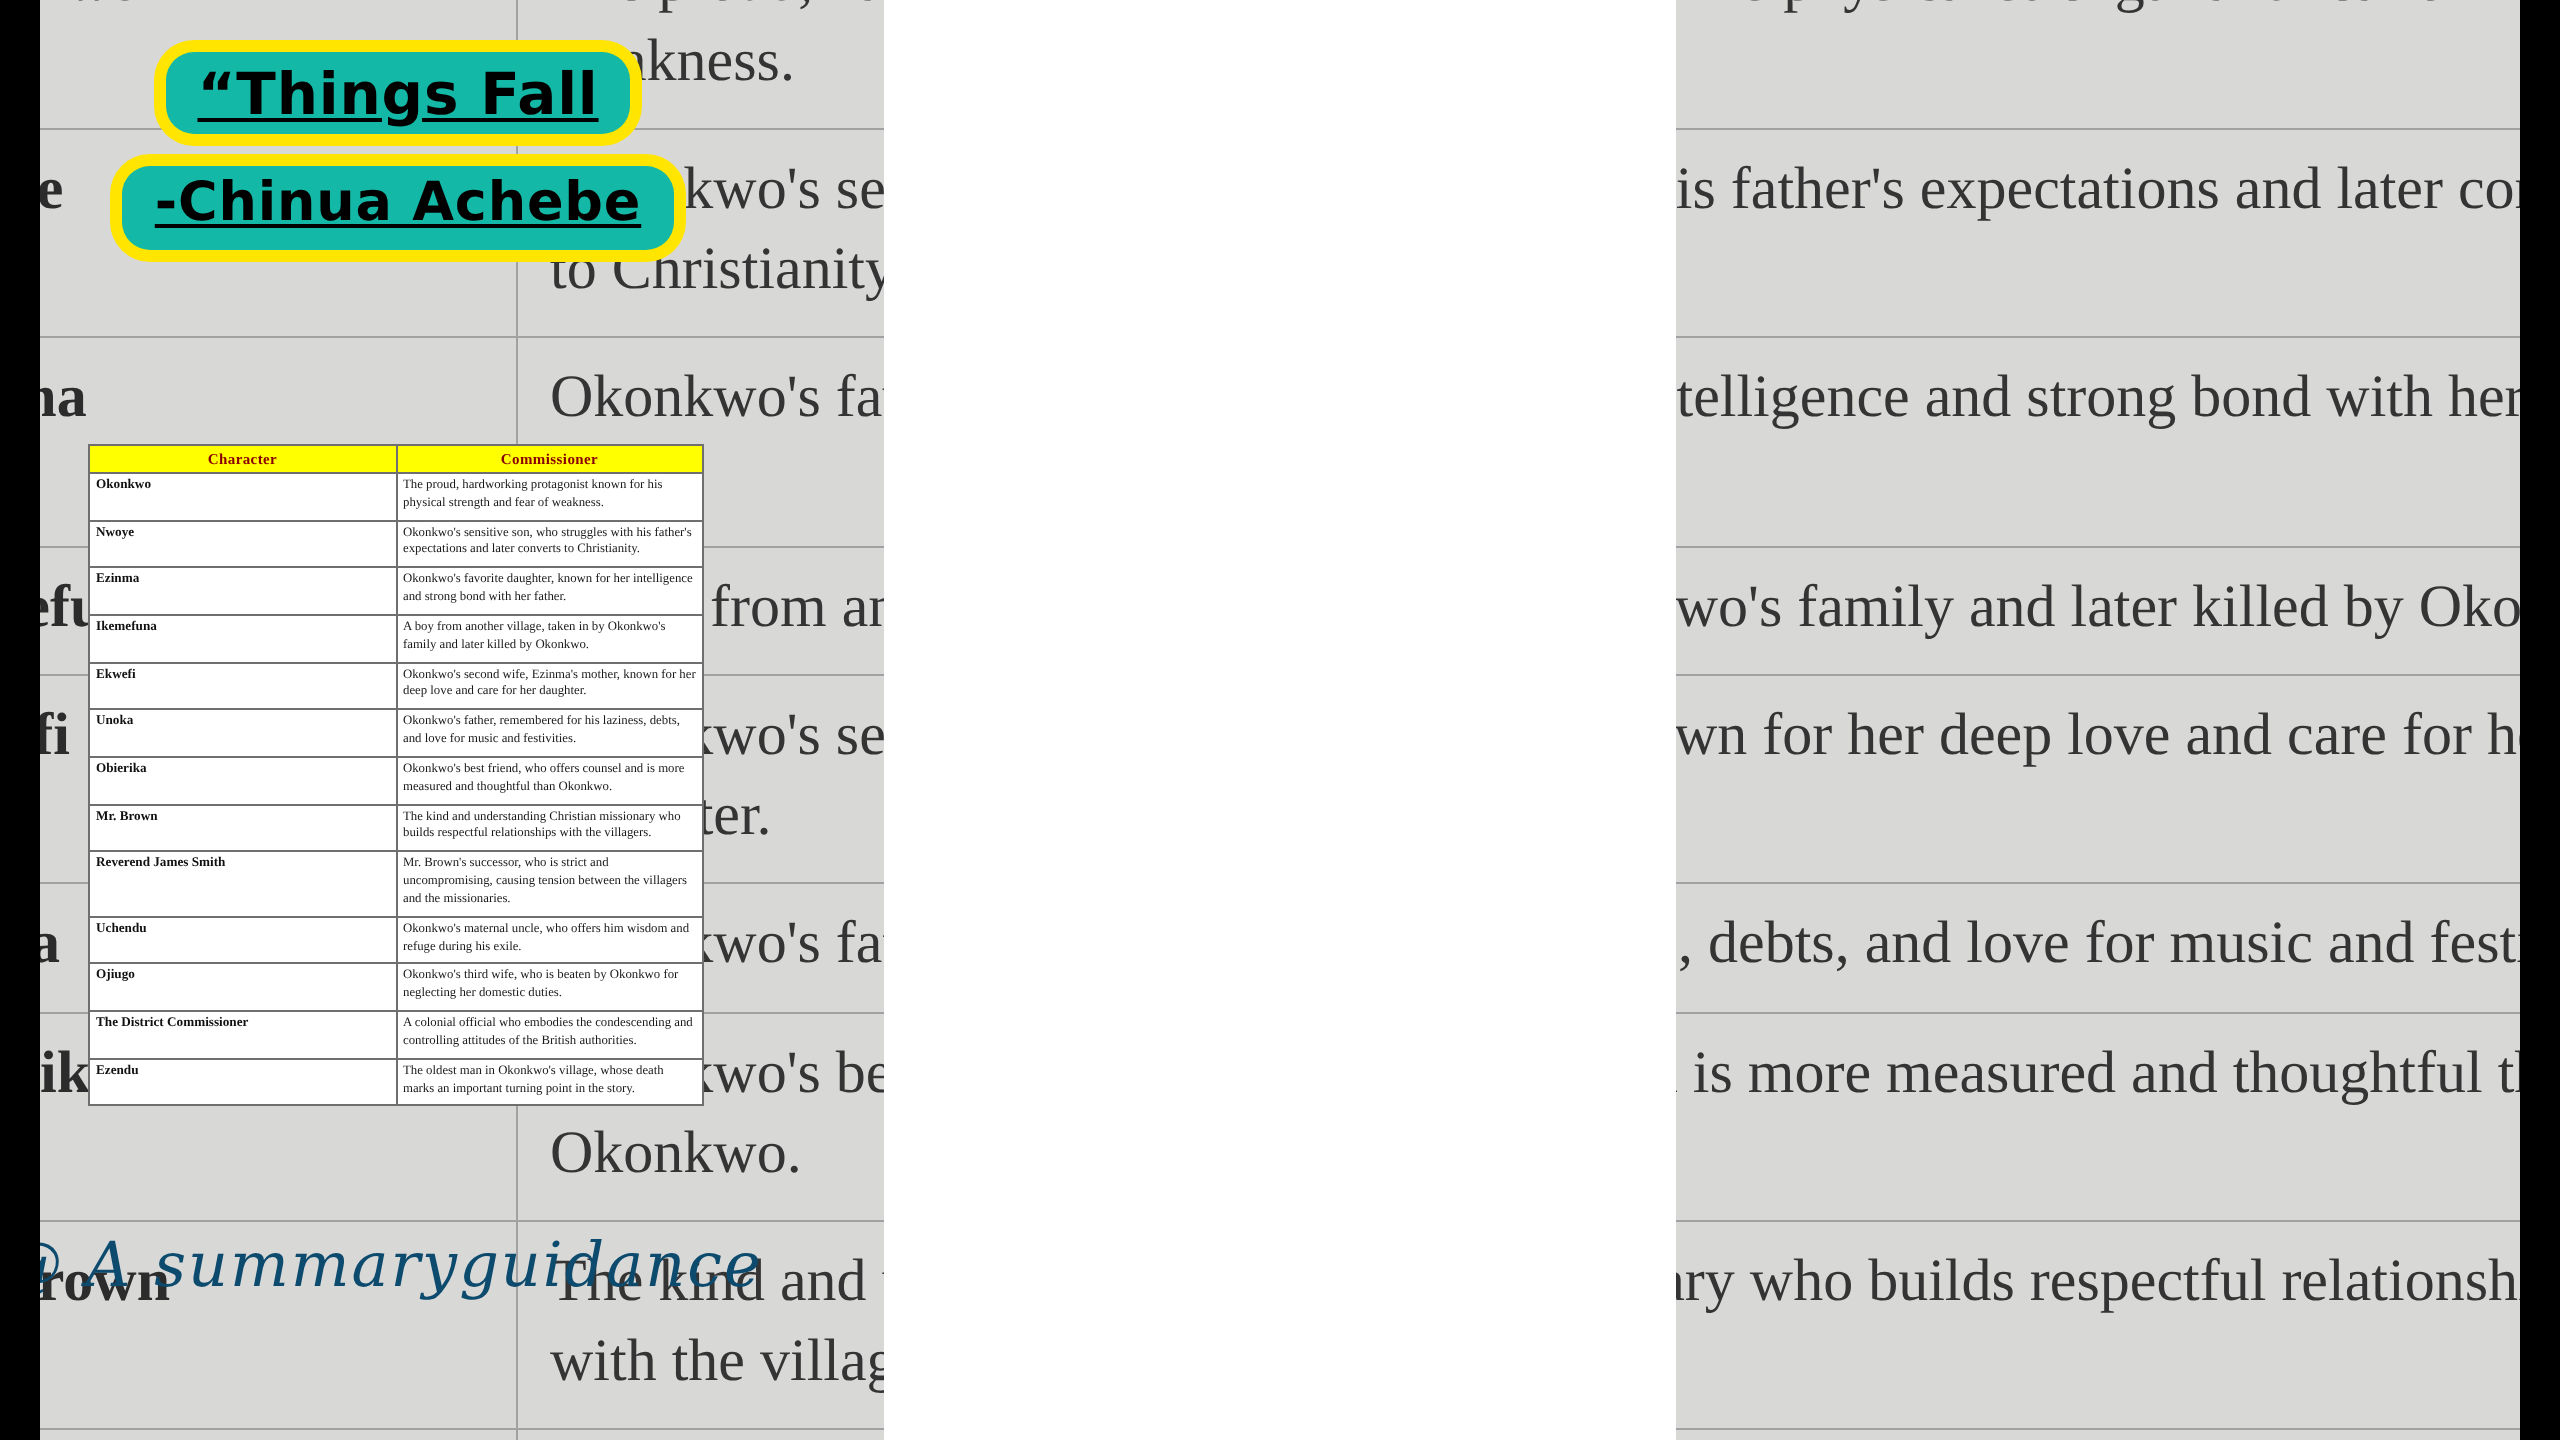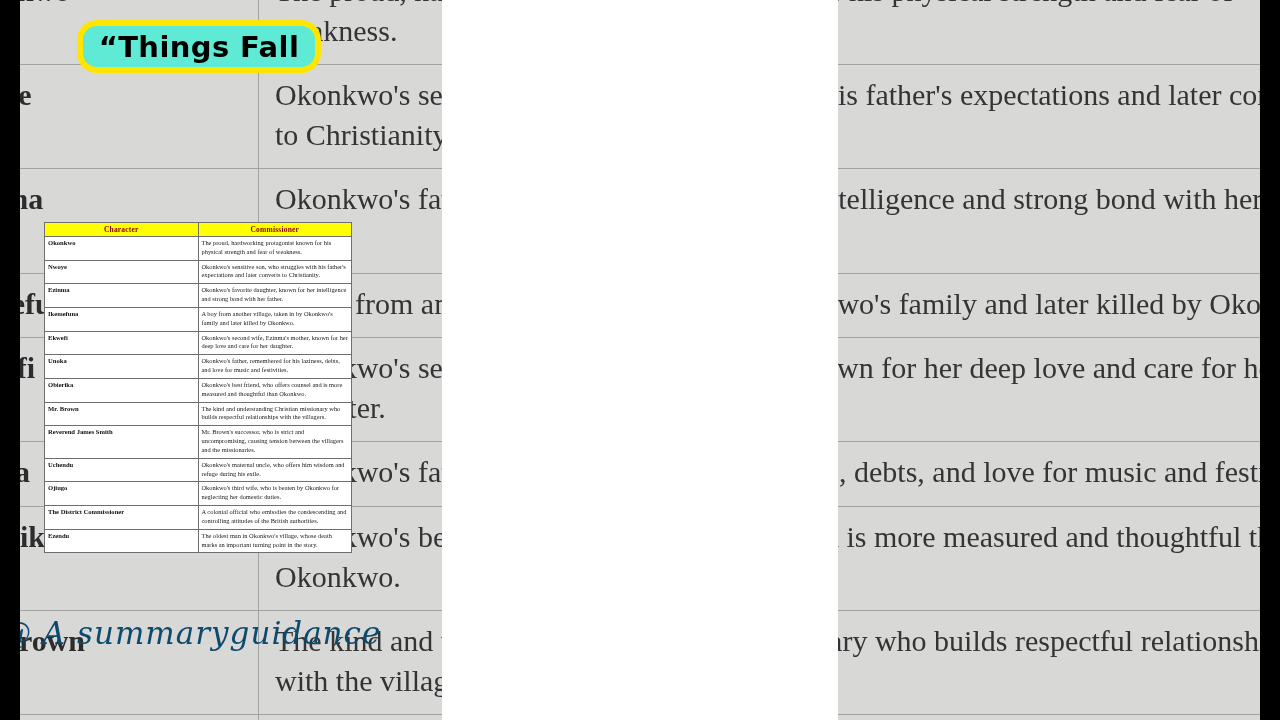--- a/index.html
+++ b/index.html
@@ -84,31 +84,32 @@
   #title-sticker {
     position: absolute;
     left: 60px;
     top: 26px;
     width: 278px;
     text-align: center;
     z-index: 30;
   }
   .title-line {
     display: inline-block;
-    background: #5eead4;
+    background: #14b8a6;
     color: #000;
     font-family: "DejaVu Sans", sans-serif;
     font-weight: bold;
     font-size: 29px;
     line-height: 1.22;
     letter-spacing: 0.4px;
     padding: 4px 16px 6px 16px;
     border-radius: 14px;
     margin: 0 0 -2px 0;
     box-shadow: 0 0 0 6px #ffe500;
+    text-decoration: underline;
   }
   .title-line.l1 { padding-bottom: 2px; }
   .title-line.l2 { padding-top: 2px; padding-bottom: 2px; }
   .title-line.l3 { font-size: 27px; padding-top: 3px; }
 
   
   #doc-table-wrap {
     position: absolute;
     left: 44px;
     top: 222px;
@@ -218,20 +219,21 @@
   </div>
 
   <div class="side-bar left"></div>
   <div class="side-bar right"></div>
 
   <div id="center-card"></div>
 
   <div id="title-sticker">
     <div class="title-line l1">“Things Fall</div><br>
     <br>
+    <div class="title-line l3">-Chinua Achebe</div>
   </div>
 
   <div id="doc-table-wrap">
     <table class="doc">
       <thead>
         <tr>
           <th>Character</th>
           <th>Commissioner</th>
         </tr>
       </thead>

